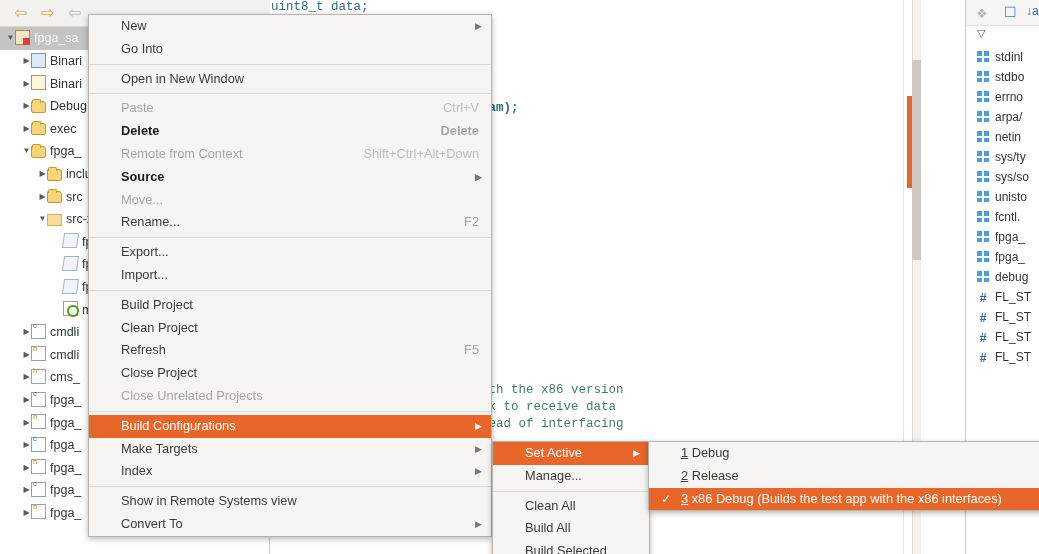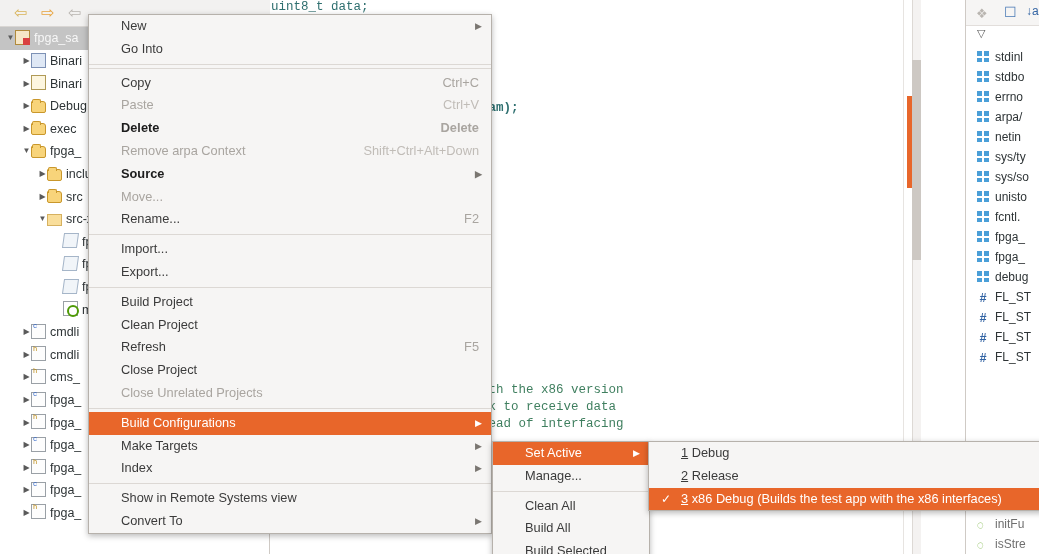--- a/index.html
+++ b/index.html
@@ -196,41 +196,37 @@
         <div class="ol-row"><span class="oi oi-inc"></span><span>unisto</span></div>
         <div class="ol-row"><span class="oi oi-inc"></span><span>fcntl.</span></div>
         <div class="ol-row"><span class="oi oi-inc"></span><span>fpga_</span></div>
         <div class="ol-row"><span class="oi oi-inc"></span><span>fpga_</span></div>
         <div class="ol-row"><span class="oi oi-inc"></span><span>debug</span></div>
         <div class="ol-row"><span class="oi oi-def">#</span><span>FL_ST</span></div>
         <div class="ol-row"><span class="oi oi-def">#</span><span>FL_ST</span></div>
         <div class="ol-row"><span class="oi oi-def">#</span><span>FL_ST</span></div>
         <div class="ol-row"><span class="oi oi-def">#</span><span>FL_ST</span></div>
       </div>
-    <div id="outline-bottom" style="position:absolute;left:0;bottom:0;width:74px;">
-        <div class="ol-row" style="color: rgb(111, 111, 111);"><span class="oi oi-fn">◌</span><span>initFu</span></div>
-        <div class="ol-row" style="color: rgb(111, 111, 111);"><span class="oi oi-fn">◌</span><span>isStre</span></div>
-      </div>
   </div>
 
   <div class="menu" id="menu-main">
       <div class="mi"><span>New</span><span class="arr">▶</span></div>
       <div class="mi"><span>Go Into</span></div>
       <div class="msep"></div>
-      <div class="msep"></div>
-      <div class="mi"><span>Copy</span><span class="acc">Ctrl+C</span></div>
+      <div class="mi"><span>Open in New Window</span></div>
+      <div class="msep"></div>
       <div class="mi dis"><span>Paste</span><span class="acc">Ctrl+V</span></div>
       <div class="mi b"><span>Delete</span><span class="acc">Delete</span></div>
-      <div class="mi dis"><span>Remove arpa Context</span><span class="acc">Shift+Ctrl+Alt+Down</span></div>
+      <div class="mi dis"><span>Remote from Context</span><span class="acc">Shift+Ctrl+Alt+Down</span></div>
       <div class="mi b"><span>Source</span><span class="arr">▶</span></div>
       <div class="mi dis"><span>Move...</span></div>
       <div class="mi"><span>Rename...</span><span class="acc">F2</span></div>
       <div class="msep"></div>
+      <div class="mi"><span>Export...</span></div>
       <div class="mi"><span>Import...</span></div>
-      <div class="mi"><span>Export...</span></div>
       <div class="msep"></div>
       <div class="mi"><span>Build Project</span></div>
       <div class="mi"><span>Clean Project</span></div>
       <div class="mi"><span>Refresh</span><span class="acc">F5</span></div>
       <div class="mi"><span>Close Project</span></div>
       <div class="mi dis"><span>Close Unrelated Projects</span></div>
       <div class="msep"></div>
       <div class="mi hl"><span>Build Configurations</span><span class="arr">▶</span></div>
       <div class="mi"><span>Make Targets</span><span class="arr">▶</span></div>
       <div class="mi"><span>Index</span><span class="arr">▶</span></div>

